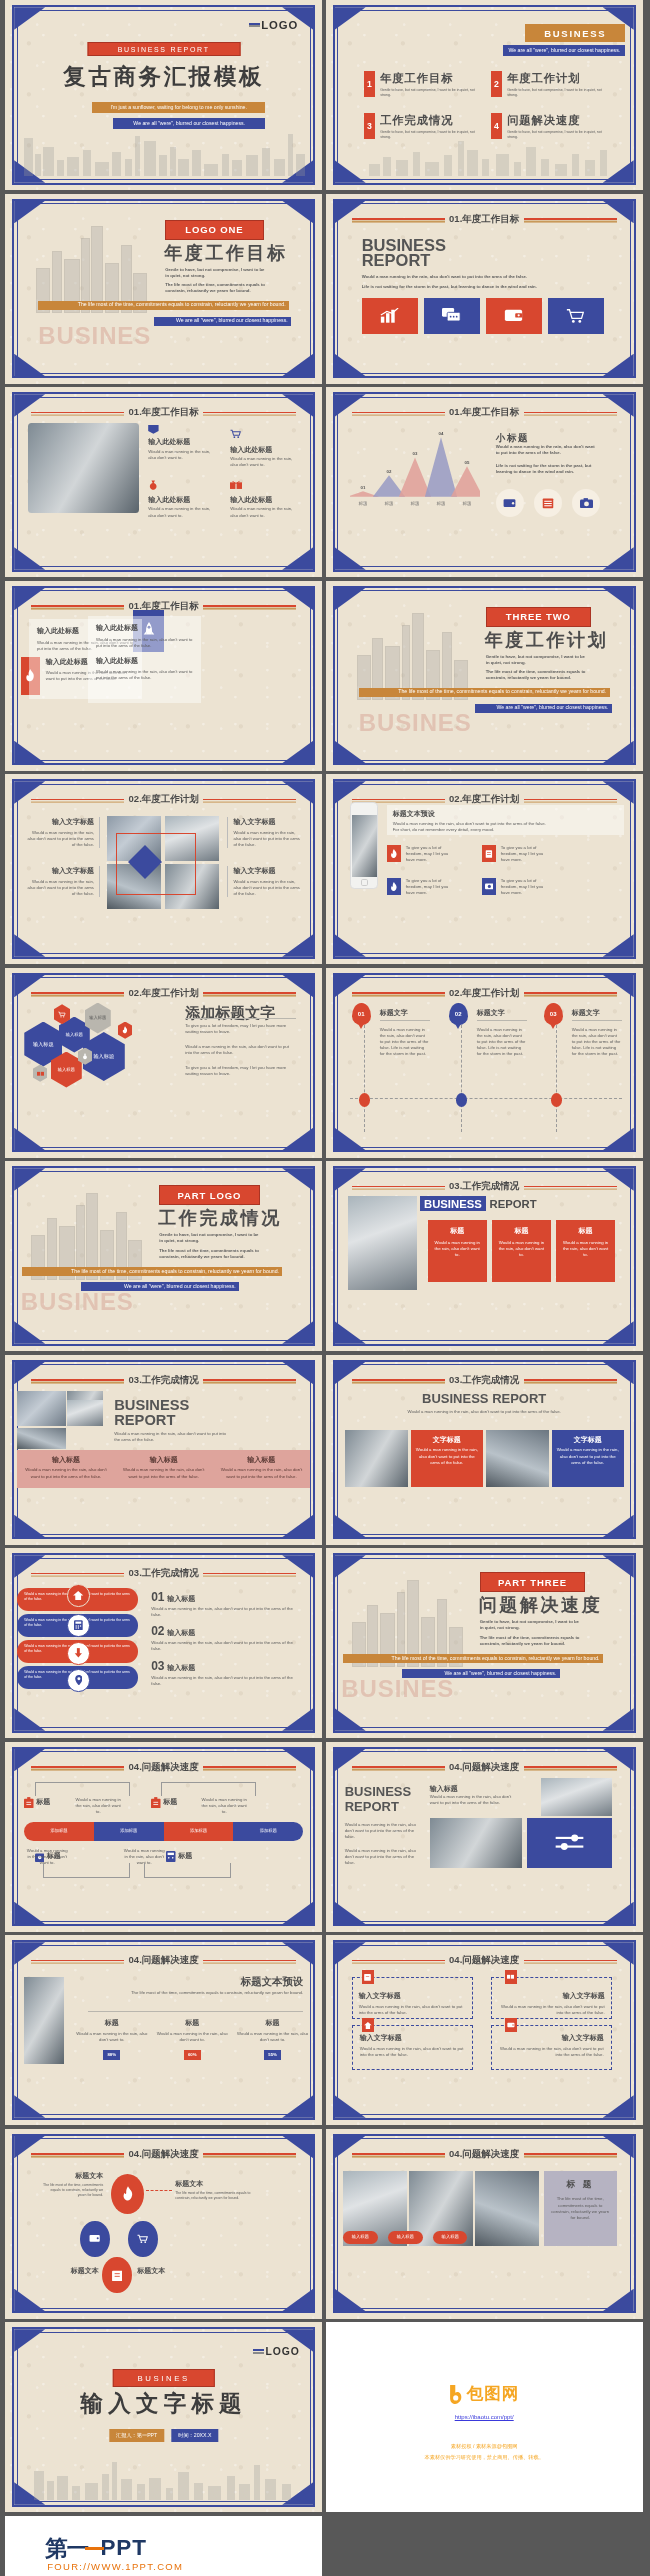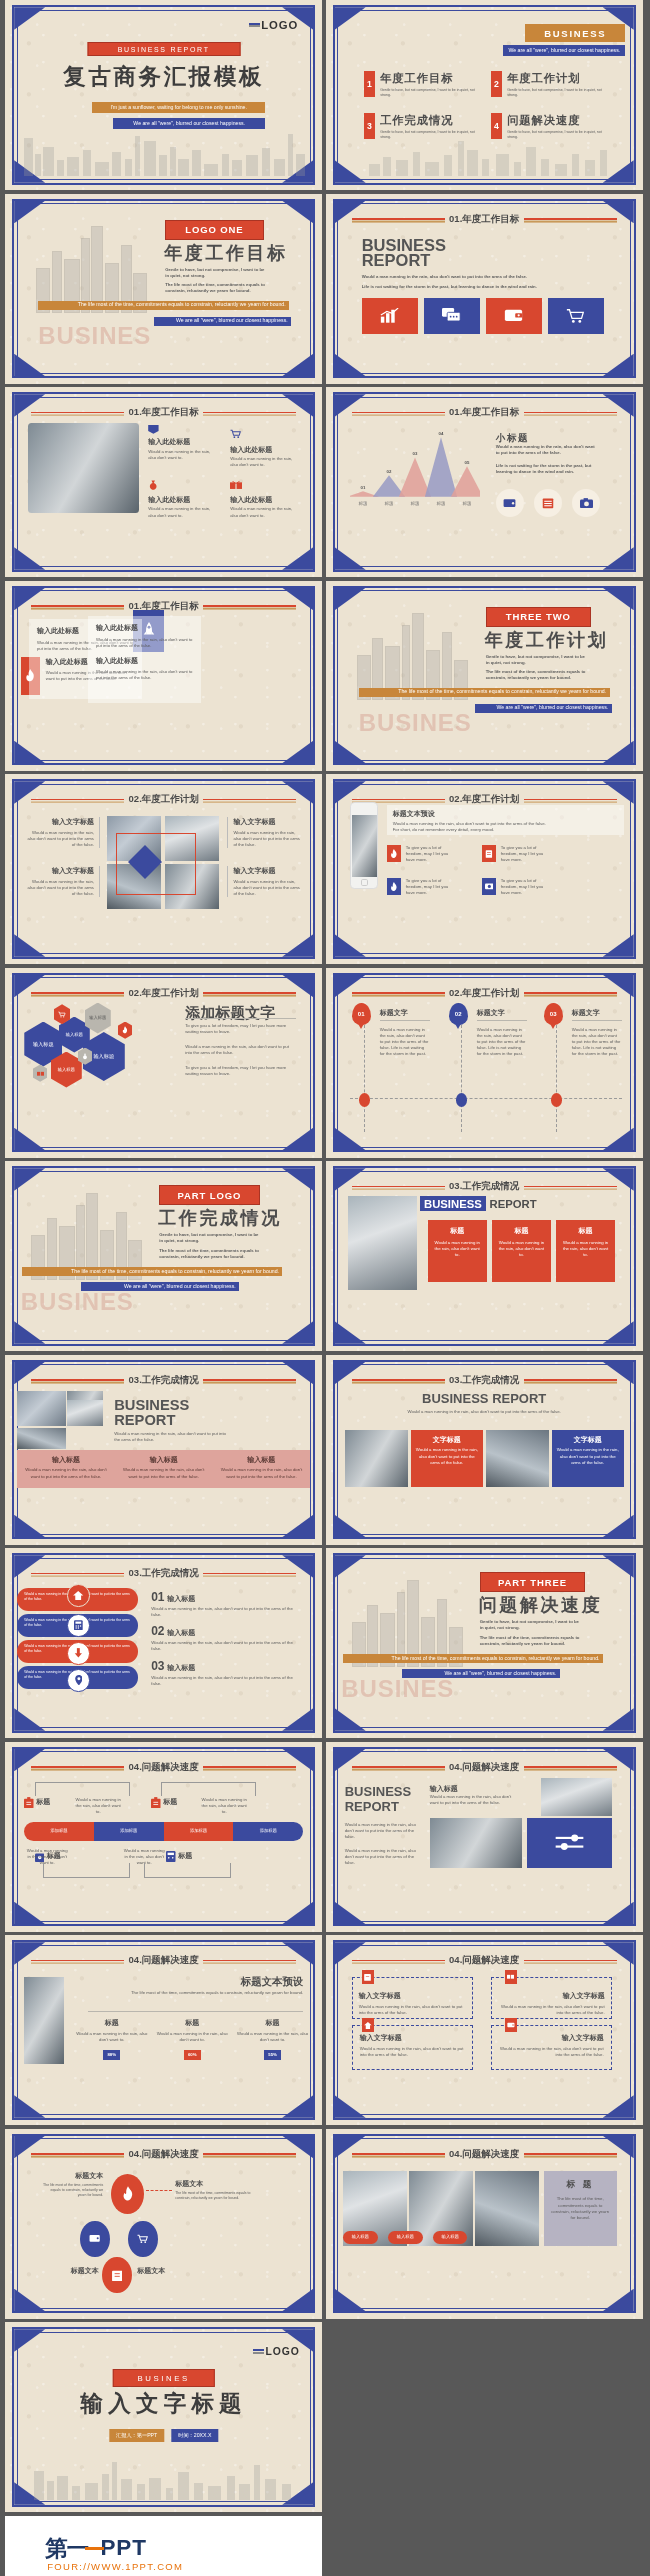--- a/index.html
+++ b/index.html
@@ -1175,20 +1175,32 @@
         <span>LOGO</span>
       </div>
       <div class="redbox" style="position:absolute;left:50%;transform:translateX(-50%);top:47px;padding:3.5px 24px;font-size:7.8px;letter-spacing:2.6px;border:0.9px solid #aa3423">BUSINES</div>
       <div class="h-cn" style="position:absolute;left:50%;transform:translateX(-50%);top:66px;font-size:22.5px;letter-spacing:5.2px;color:#3d3d3d;white-space:nowrap">输入文字标题</div>
       <div style="position:absolute;left:50%;transform:translateX(-50%);top:107px;display:flex;gap:7px">
         <span class="orangebox t6" style="padding:2.6px 7px">汇报人：第一PPT</span>
         <span class="bluebox t6" style="padding:2.6px 7px">时间：20XX.X</span>
       </div>
     </div>
 
+    <div class="slide white">
+      <div style="position:absolute;left:50%;transform:translateX(-50%);top:61px;display:flex;align-items:center;gap:3.5px">
+        <svg width="14" height="19" viewBox="0 0 16 22">
+              <path d="M3 0 H7 V9 C9 7 14 8 14 14 C14 19 10 22 7 22 C3 22 1 19 1 15 V0 Z" fill="#f5a623"></path>
+              <circle cx="7.5" cy="15" r="3" fill="#fff"></circle>
+            </svg>
+        <span style="font-size:16.5px;font-weight:bold;color:#f5a623;letter-spacing:0.9px">包图网</span>
+      </div>
+      <a class="lnk t7" style="position:absolute;left:50%;transform:translateX(-50%);top:92px">https://ibaotu.com/ppt/</a>
+      <div class="t6" style="position:absolute;left:0;right:0;top:121px;text-align:center;color:#f5a623">素材授权 / 素材来源@包图网</div>
+      <div class="t6" style="position:absolute;left:0;right:0;top:132px;text-align:center;color:#f5a623">本素材仅供学习研究使用，禁止商用、传播、转载。</div>
+    </div>
   </div>
 
   <div class="row">
     <div class="footer-brand" style="height:128px;position:relative">
       <div style="position:absolute;left:40px;top:17.3px;display:flex;align-items:center">
         <span style="font-size:22.5px;font-weight:bold;color:#1f3864;letter-spacing:-0.9px">第一</span>
         <span style="display:inline-block;width:19px;height:3.5px;background:#e8730c;margin:0 -3.5px 0 -3.5px;position:relative;z-index:2"></span>
         <span style="font-size:22.5px;font-weight:bold;color:#1f3864;letter-spacing:0.9px">PPT</span>
       </div>
       <div style="position:absolute;left:42px;top:45px;font-size:9.5px;color:#e8730c;letter-spacing:1.3px">FOUR://WWW.1PPT.COM</div>

